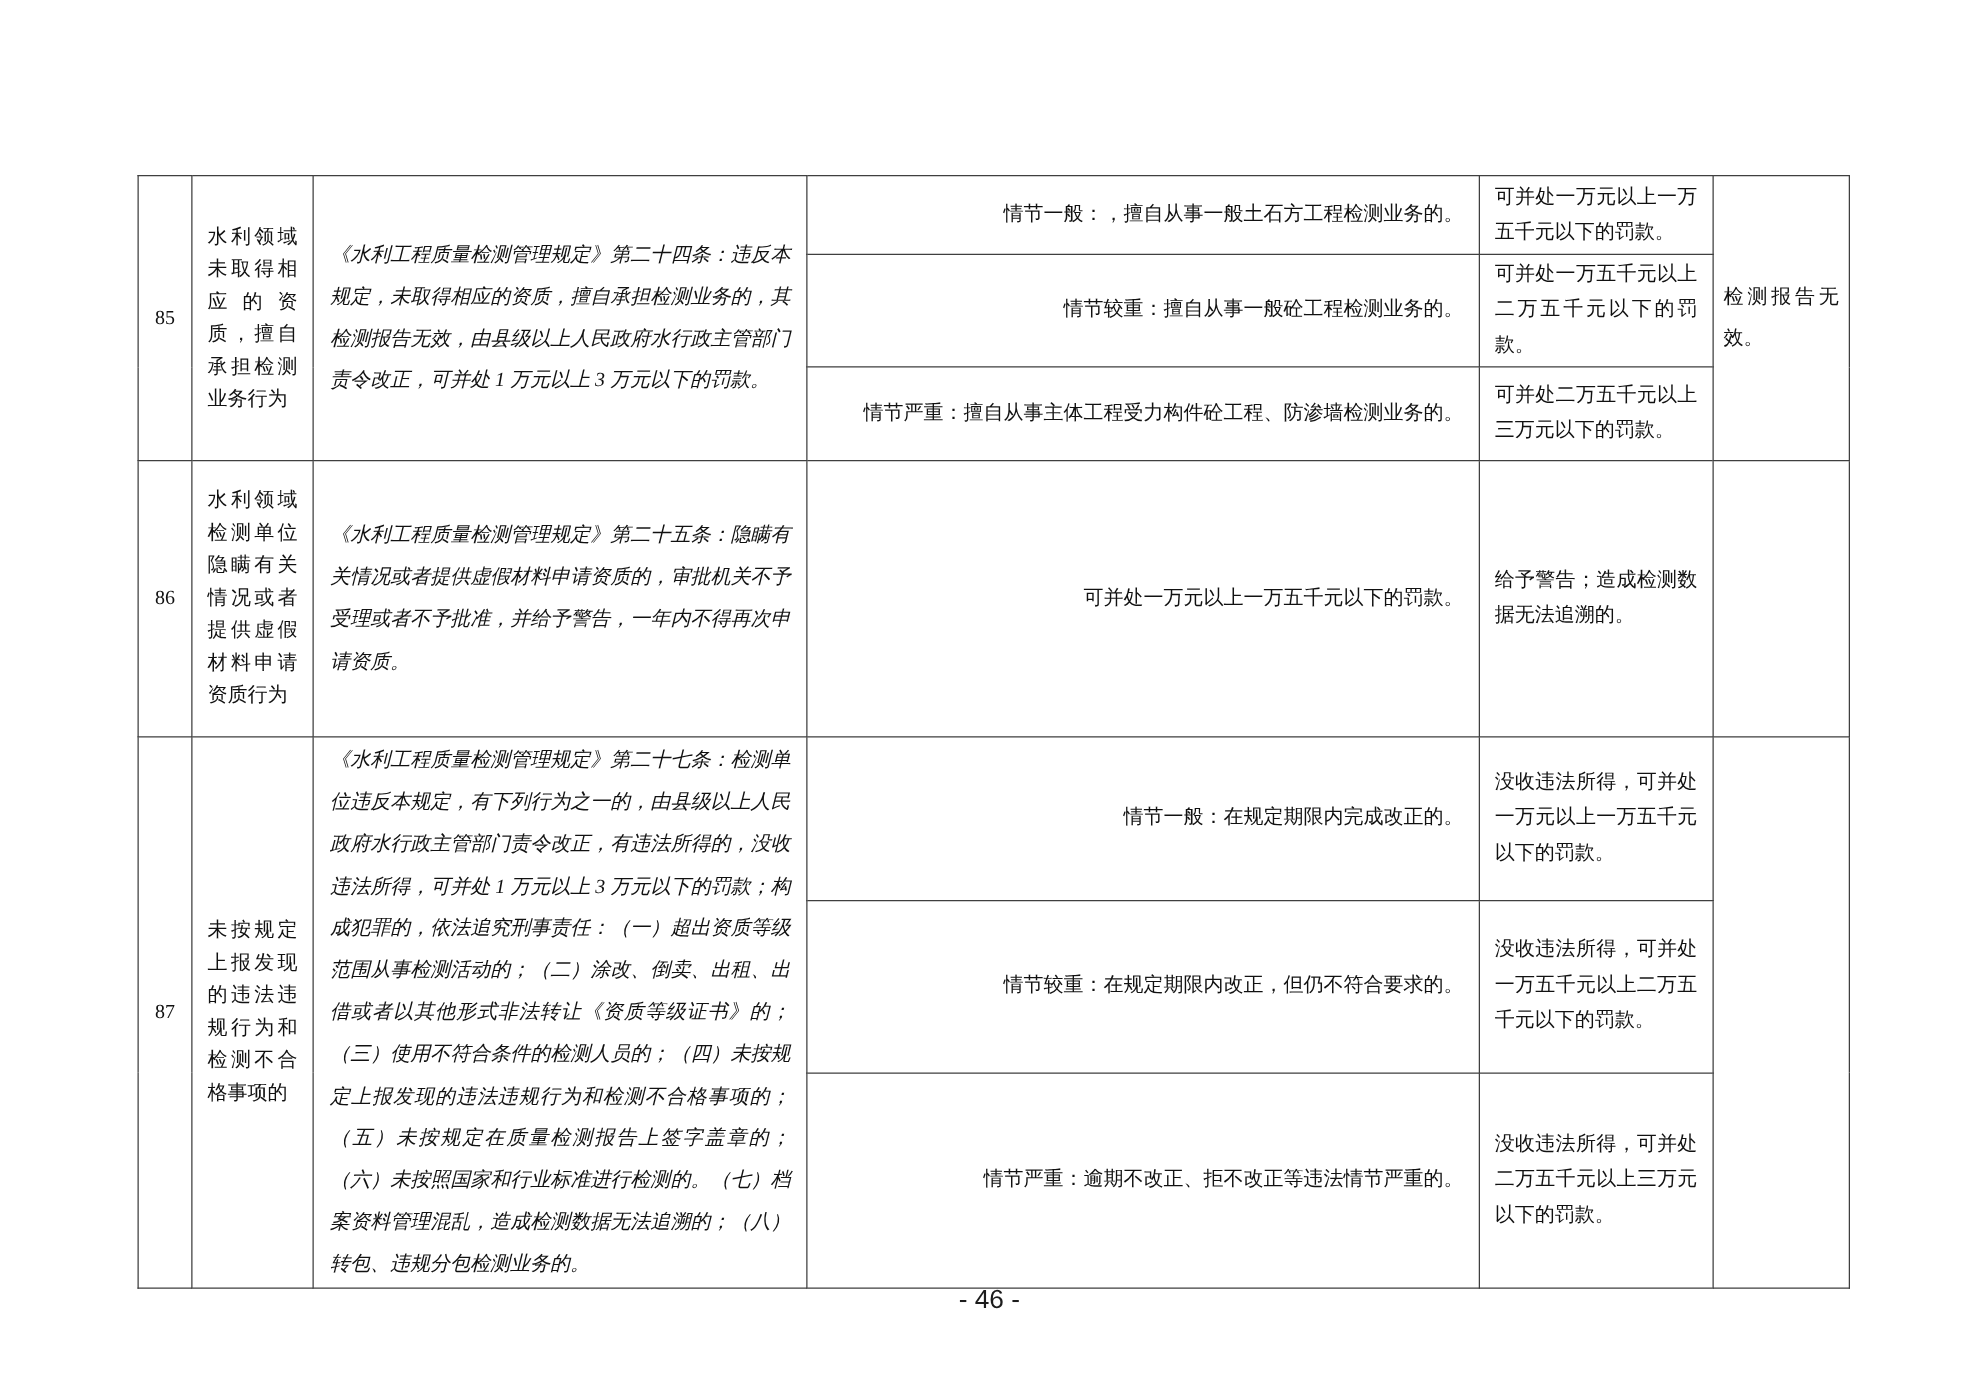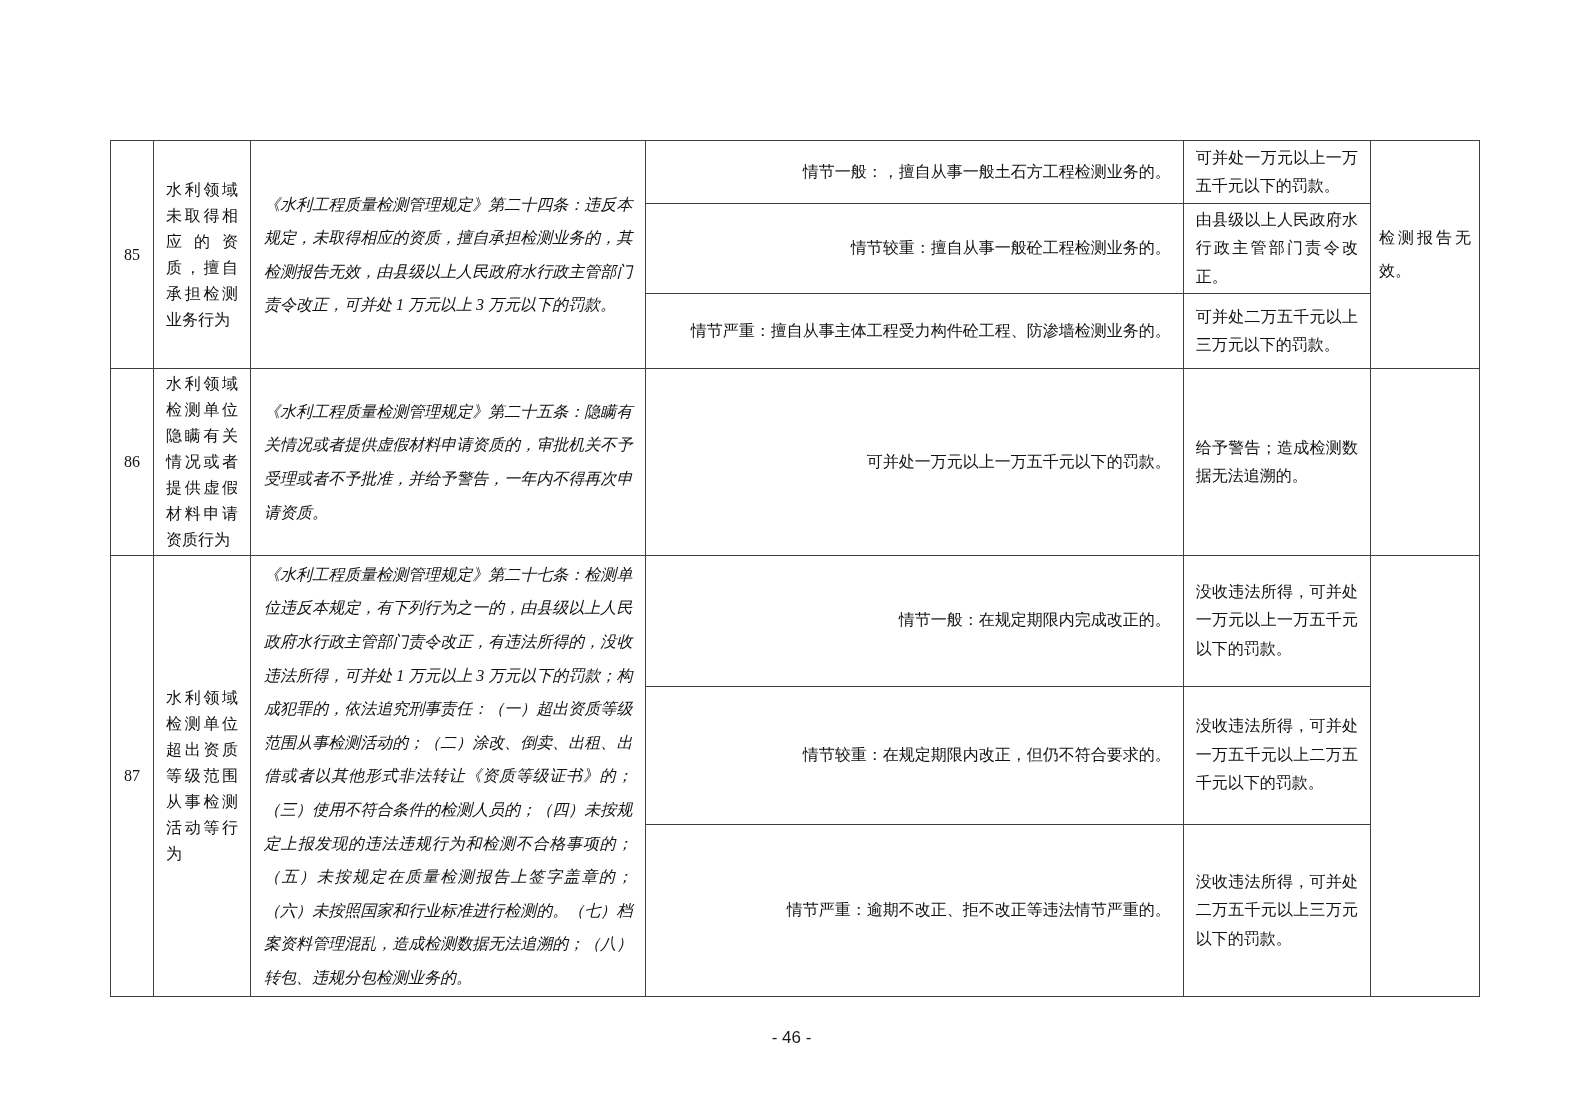--- a/index.html
+++ b/index.html
@@ -26,21 +26,21 @@
   col.c1 { width: 43px; }
   col.c2 { width: 97px; }
   col.c3 { width: 395px; }
   col.c4 { width: 537px; }
   col.c5 { width: 187px; }
   col.c6 { width: 109px; }
 
   td.num { text-align: center; font-size: 17px; border-radius: 15px; }
   td.behavior {
     text-align: justify;
-    padding: 2px 12px;
+    padding: 19px 12px;
     line-height: 1.62;
   }
   td.basis {
     text-align: justify;
     padding: 2px 13px;
     line-height: 2.1;
     font-style: italic;
   }
   td.circ {
     text-align: right;
@@ -56,21 +56,21 @@
   td.note {
     text-align: justify;
     padding: 2px 8px;
     line-height: 2.05;
   }
   .pagenum {
     position: absolute;
     left: 0; right: 0; top: 1028px;
     text-align: center;
     font-family: "Liberation Sans", sans-serif;
-    font-size: 17px;
+    font-size: 21px;
     color: #1c1c1c;
   }
 </style>
 </head>
 <body>
 
 <div class="page">
 
   <div class="table-wrap">
     <table class="penalty">
@@ -87,39 +87,39 @@
         <tr style="height:63px">
           <td class="num" rowspan="3">85</td>
           <td class="behavior" rowspan="3">水利领域未取得相应的资质，擅自承担检测业务行为</td>
           <td class="basis" rowspan="3">《水利工程质量检测管理规定》第二十四条：违反本规定，未取得相应的资质，擅自承担检测业务的，其检测报告无效，由县级以上人民政府水行政主管部门责令改正，可并处 1 万元以上 3 万元以下的罚款。</td>
           <td class="circ">情节一般：，擅自从事一般土石方工程检测业务的。</td>
           <td class="pen">可并处一万元以上一万五千元以下的罚款。</td>
           <td class="note" rowspan="3">检测报告无效。</td>
         </tr>
         <tr style="height:67px">
           <td class="circ">情节较重：擅自从事一般砼工程检测业务的。</td>
-          <td class="pen">由县级以上人民政府水行政主管部门责令改正。</td>
+          <td class="pen">可并处一万五千元以上二万五千元以下的罚款。</td>
         </tr>
         <tr style="height:75px">
           <td class="circ">情节严重：擅自从事主体工程受力构件砼工程、防渗墙检测业务的。</td>
           <td class="pen">可并处二万五千元以上三万元以下的罚款。</td>
         </tr>
 
         <tr style="height:185px">
           <td class="num">86</td>
           <td class="behavior">水利领域检测单位隐瞒有关情况或者提供虚假材料申请资质行为</td>
           <td class="basis">《水利工程质量检测管理规定》第二十五条：隐瞒有关情况或者提供虚假材料申请资质的，审批机关不予受理或者不予批准，并给予警告，一年内不得再次申请资质。</td>
           <td class="circ">可并处一万元以上一万五千元以下的罚款。</td>
           <td class="pen">给予警告；造成检测数据无法追溯的。</td>
           <td class="note"></td>
         </tr>
 
         <tr style="height:128px">
           <td class="num" rowspan="3">87</td>
-          <td class="behavior" rowspan="3">水利领域检测单位超出资质等级范围从事检测活动等行为</td>
+          <td class="behavior" rowspan="3">未按规定上报发现的违法违规行为和检测不合格事项的</td>
           <td class="basis" rowspan="3">《水利工程质量检测管理规定》第二十七条：检测单位违反本规定，有下列行为之一的，由县级以上人民政府水行政主管部门责令改正，有违法所得的，没收违法所得，可并处 1 万元以上 3 万元以下的罚款；构成犯罪的，依法追究刑事责任：（一）超出资质等级范围从事检测活动的；（二）涂改、倒卖、出租、出借或者以其他形式非法转让《资质等级证书》的；（三）使用不符合条件的检测人员的；（四）未按规定上报发现的违法违规行为和检测不合格事项的；（五）未按规定在质量检测报告上签字盖章的；（六）未按照国家和行业标准进行检测的。（七）档案资料管理混乱，造成检测数据无法追溯的；（八）转包、违规分包检测业务的。</td>
           <td class="circ">情节一般：在规定期限内完成改正的。</td>
           <td class="pen">没收违法所得，可并处一万元以上一万五千元以下的罚款。</td>
           <td class="note" rowspan="3"></td>
         </tr>
         <tr style="height:135px">
           <td class="circ">情节较重：在规定期限内改正，但仍不符合要求的。</td>
           <td class="pen">没收违法所得，可并处一万五千元以上二万五千元以下的罚款。</td>
         </tr>
         <tr style="height:169px">

